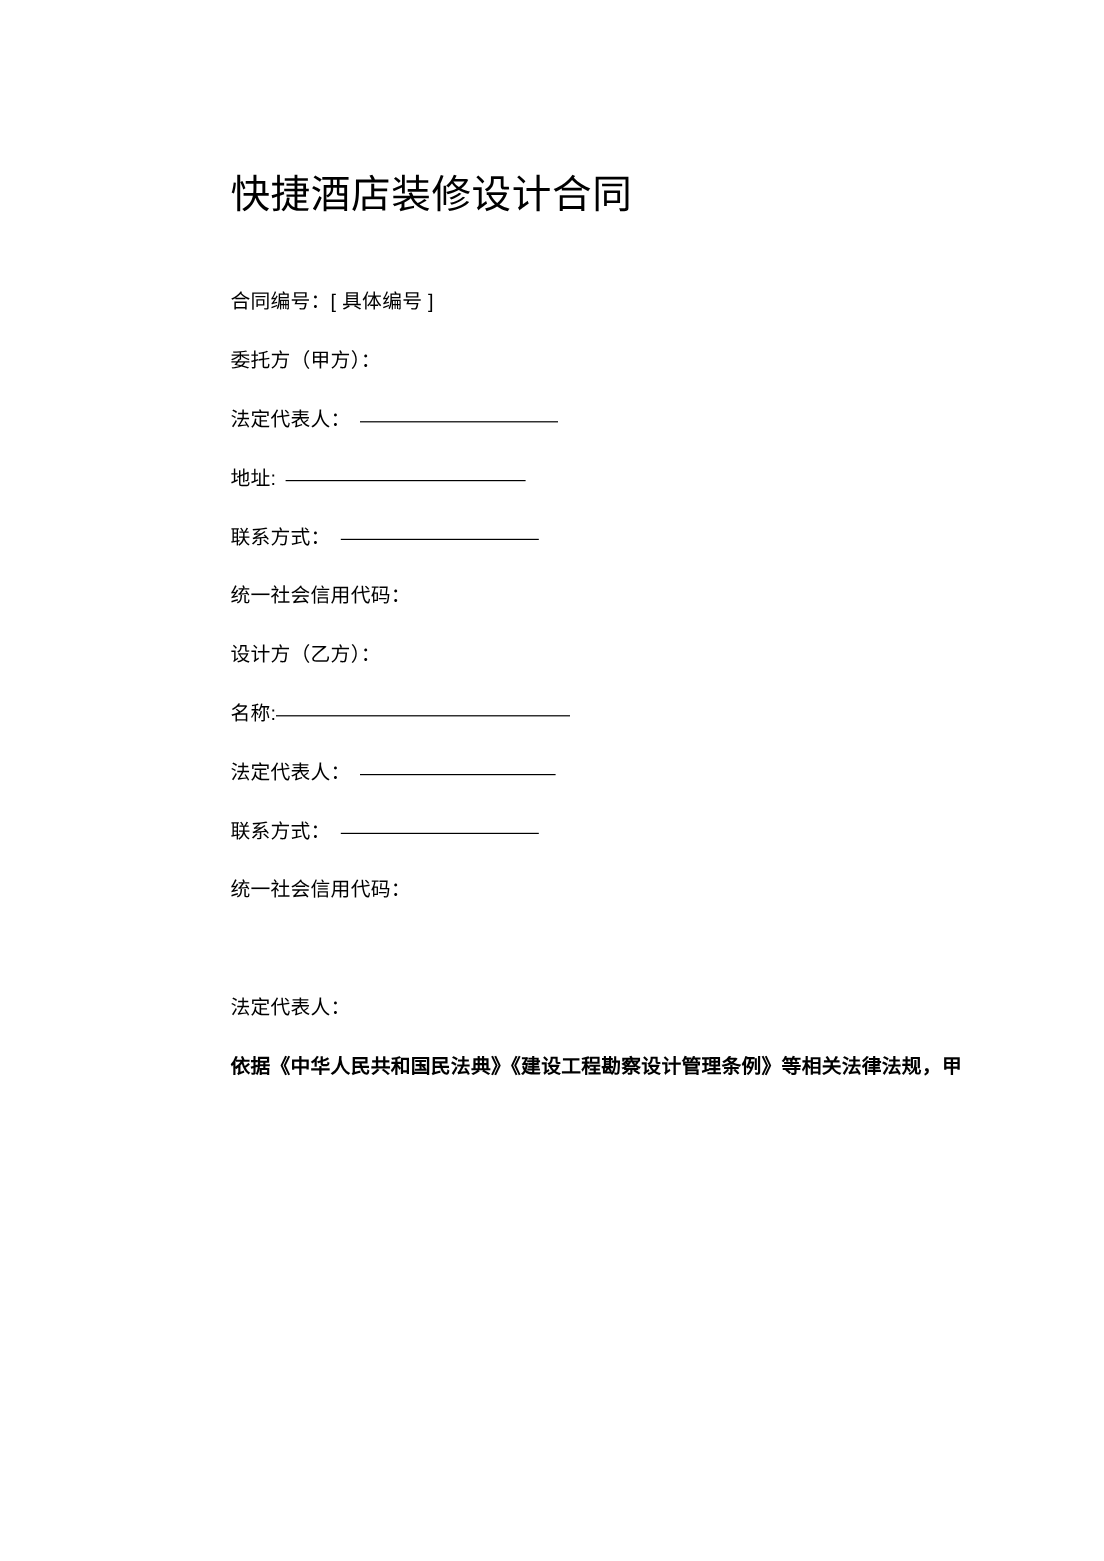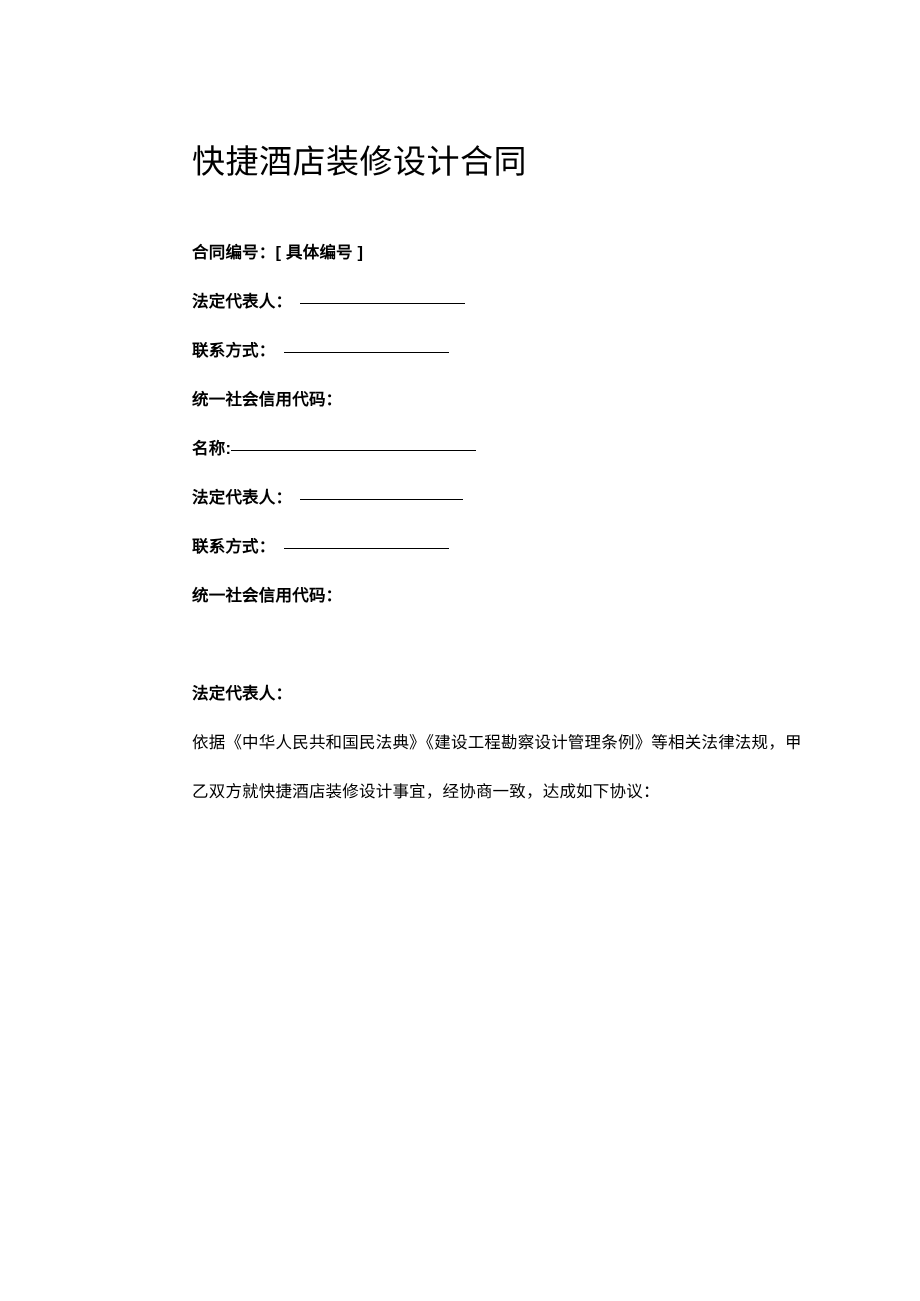--- a/index.html
+++ b/index.html
@@ -35,21 +35,20 @@
     color: #000000;
     white-space: nowrap;
   }
   .line {
     font-size: 16.5px;
     line-height: 49px;
     height: 49px;
     color: #000000;
     white-space: nowrap;
     letter-spacing: 0.2px;
-    font-weight: bold;
   }
   .line.first-line {
     margin-top: 46px;
   }
   .rule {
     display: inline-block;
     vertical-align: baseline;
     border-bottom: 1.6px solid #000000;
     height: 1px;
     position: relative;
@@ -67,45 +66,51 @@
   .spacer {
     height: 49px;
   }
   .para {
     font-size: 16.5px;
     line-height: 49px;
     height: 49px;
     color: #000000;
     letter-spacing: 0.2px;
     white-space: nowrap;
+    font-weight: bold;
   }
 </style>
 </head>
 <body>
 
 <div class="page">
   <div class="doc-body">
 
     <h1 class="doc-title">快捷酒店装修设计合同</h1>
 
     <div class="line first-line">合同编号：[ 具体编号 ]</div>
 
+    <div class="line">委托方（甲方）：</div>
 
 
     <div class="line">
       <span>法定代表人：</span><span class="rule w-legal-a"></span>
     </div>
 
+    <div class="line">
+      <span>地址:</span><span class="rule w-addr-a"></span>
+    </div>
 
     <div class="line">
       <span>联系方式：</span><span class="rule w-contact-a"></span>
     </div>
 
     <div class="line">统一社会信用代码：</div>
 
+    <div class="line">设计方（乙方）：</div>
 
     <div class="line">
       <span>名称:</span><span class="rule w-name-b"></span>
     </div>
 
     <div class="line">
       <span>法定代表人：</span><span class="rule w-legal-b"></span>
     </div>
 
 
@@ -115,16 +120,15 @@
 
     <div class="line">统一社会信用代码：</div>
 
 
     <div class="spacer"></div>
 
     <div class="line">法定代表人：</div>
 
     <div class="para">依据《中华人民共和国民法典》《建设工程勘察设计管理条例》等相关法律法规，甲</div>
 
-    <div class="para">乙双方就快捷酒店装修设计事宜，经协商一致，达成如下协议：</div>
 
   </div>
 </div>
 
 </body></html>

